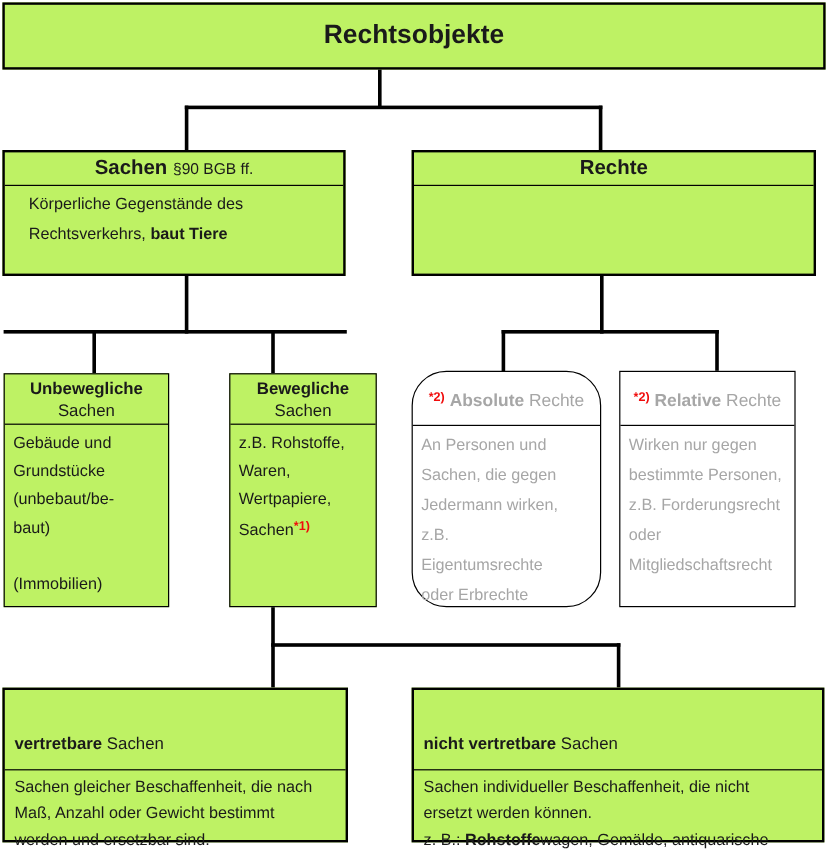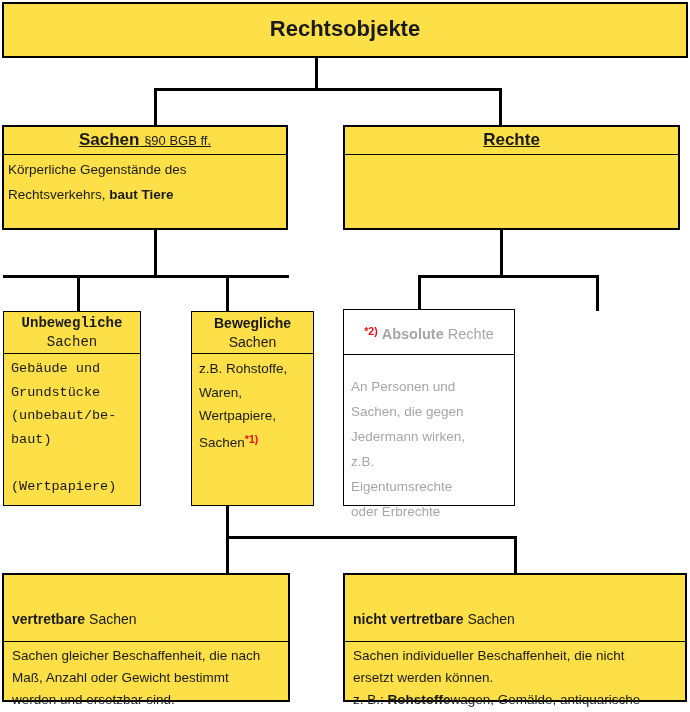--- a/index.html
+++ b/index.html
@@ -1,39 +1,39 @@
 <!DOCTYPE html>
 <html><head>
 <meta charset="utf-8">
 <style>
   html,body { margin:0; padding:0; background:#ffffff; }
   .stage {
     position:relative; width:690px; height:712px; background:#ffffff;
     font-family:"Liberation Sans", sans-serif; color:#1a1a1a; overflow:hidden;
   }
-  .box { position:absolute; background:#fde047; border:2px solid #000; box-sizing:border-box; }
+  .box { position:absolute; background:#bef264; border:2px solid #000; box-sizing:border-box; }
   .box.thin { border-width:1.5px; }
   .box.white { background:#ffffff; }
   .line { position:absolute; background:#000; }
 
   .root-title { line-height:50px; text-align:center; font-size:22px; font-weight:bold; }
 
   .hdr { border-bottom:1px solid #000; text-align:center; box-sizing:border-box; }
-  .hdr-big { height:28px; line-height:26px; font-size:17px;text-decoration:underline; }
+  .hdr-big { height:28px; line-height:26px; font-size:17px; }
   .hdr-big b { font-size:17px; }
   .ref { font-size:13px; font-weight:normal; }
-  .bd { font-size:13.5px; line-height:25px; padding:2px 4px; }
+  .bd { font-size:13.5px; line-height:25px; padding:2px 20px; }
   .ml { white-space:pre-line; }
 
   .hdr-mid { height:42px; padding-top:2px; font-size:14px; line-height:19px; }
   .bd-mid { font-size:13.5px; line-height:23.5px; padding:3px 7px; }
 
   .hdr-gray { height:45px; line-height:42px; font-size:14.5px; color:#a6a6a6; }
   .hdr-gray b { color:#a6a6a6; }
-  .bd-gray { color:#a6a6a6; line-height:25px;margin-top:16px; }
+  .bd-gray { color:#a6a6a6; line-height:25px; }
 
   .hdr-left { height:38px; padding:7px 8px 0; text-align:left; font-size:14px;margin-top:29px; }
   .bd-bot { font-size:13.5px; line-height:22px; padding:3px 8px; }
 
   .fn { color:#f00c0c; font-weight:bold; font-size:10.5px; vertical-align:4px; }
 </style>
 </head>
 <body>
 
 <div class="stage">
@@ -60,54 +60,62 @@
   <div class="line" style="left:154px;top:230px;width:3px;height:48px;"></div>
   <div class="line" style="left:3px;top:275px;width:286px;height:3px;"></div>
   <div class="line" style="left:77px;top:275px;width:3px;height:36px;"></div>
   <div class="line" style="left:226px;top:275px;width:3px;height:36px;"></div>
 
   <div class="line" style="left:500px;top:230px;width:3px;height:48px;"></div>
   <div class="line" style="left:418px;top:275px;width:181px;height:3px;"></div>
   <div class="line" style="left:418px;top:275px;width:3px;height:36px;"></div>
   <div class="line" style="left:596px;top:275px;width:3px;height:36px;"></div>
 
-  <div class="box thin" style="left:3px;top:311px;width:138px;height:195px;font-family:Liberation Mono, monospace;">
+  <div class="box thin" style="left:3px;top:311px;width:138px;height:195px;">
     <div class="hdr hdr-mid">
         <div><b>Unbewegliche</b></div>
         <div>Sachen</div>
       </div>
     <div class="bd-mid ml">Gebäude und
 Grundstücke
 (unbebaut/be-
 baut)
 
-(Wertpapiere)</div>
+(Immobilien)</div>
   </div>
 
   <div class="box thin" style="left:167px;top:311px;width:123px;height:195px;margin-left:24px;">
     <div class="hdr hdr-mid">
         <div><b>Bewegliche</b></div>
         <div>Sachen</div>
       </div>
     <div class="bd-mid ml"><span>z.B. Rohstoffe,
 Waren,
 Wertpapiere,
 Sachen</span><sup class="fn">*1)</sup></div>
   </div>
 
-  <div class="box thin white" style="left:343px;top:309px;width:172px;height:197px;">
+  <div class="box thin white" style="left:343px;top:309px;width:158px;height:197px;border-radius:29px;">
     <div class="hdr hdr-gray"><sup class="fn">*2)</sup> <b>Absolute</b> <span>Rechte</span></div>
     <div class="bd-mid bd-gray ml">An Personen und
 Sachen, die gegen
 Jedermann wirken,
 z.B.
 Eigentumsrechte
 oder Erbrechte</div>
   </div>
 
+  <div class="box thin white" style="left:516px;top:309px;width:147px;height:197px;">
+    <div class="hdr hdr-gray"><sup class="fn">*2)</sup> <b>Relative</b> <span>Rechte</span></div>
+    <div class="bd-mid bd-gray ml">Wirken nur gegen
+bestimmte Personen,
+z.B. Forderungsrecht
+oder
+Mitgliedschaftsrecht</div>
+  </div>
 
   <div class="line" style="left:226px;top:506px;width:3px;height:67px;"></div>
   <div class="line" style="left:226px;top:536px;width:291px;height:3px;"></div>
   <div class="line" style="left:514px;top:536px;width:3px;height:37px;"></div>
 
   <div class="box" style="left:2px;top:573px;width:288px;height:129px;">
     <div class="hdr hdr-left"><b>vertretbare</b> <span>Sachen</span></div>
     <div class="bd-bot ml">Sachen gleicher Beschaffenheit, die nach
 Maß, Anzahl oder Gewicht bestimmt
 werden und ersetzbar sind.

